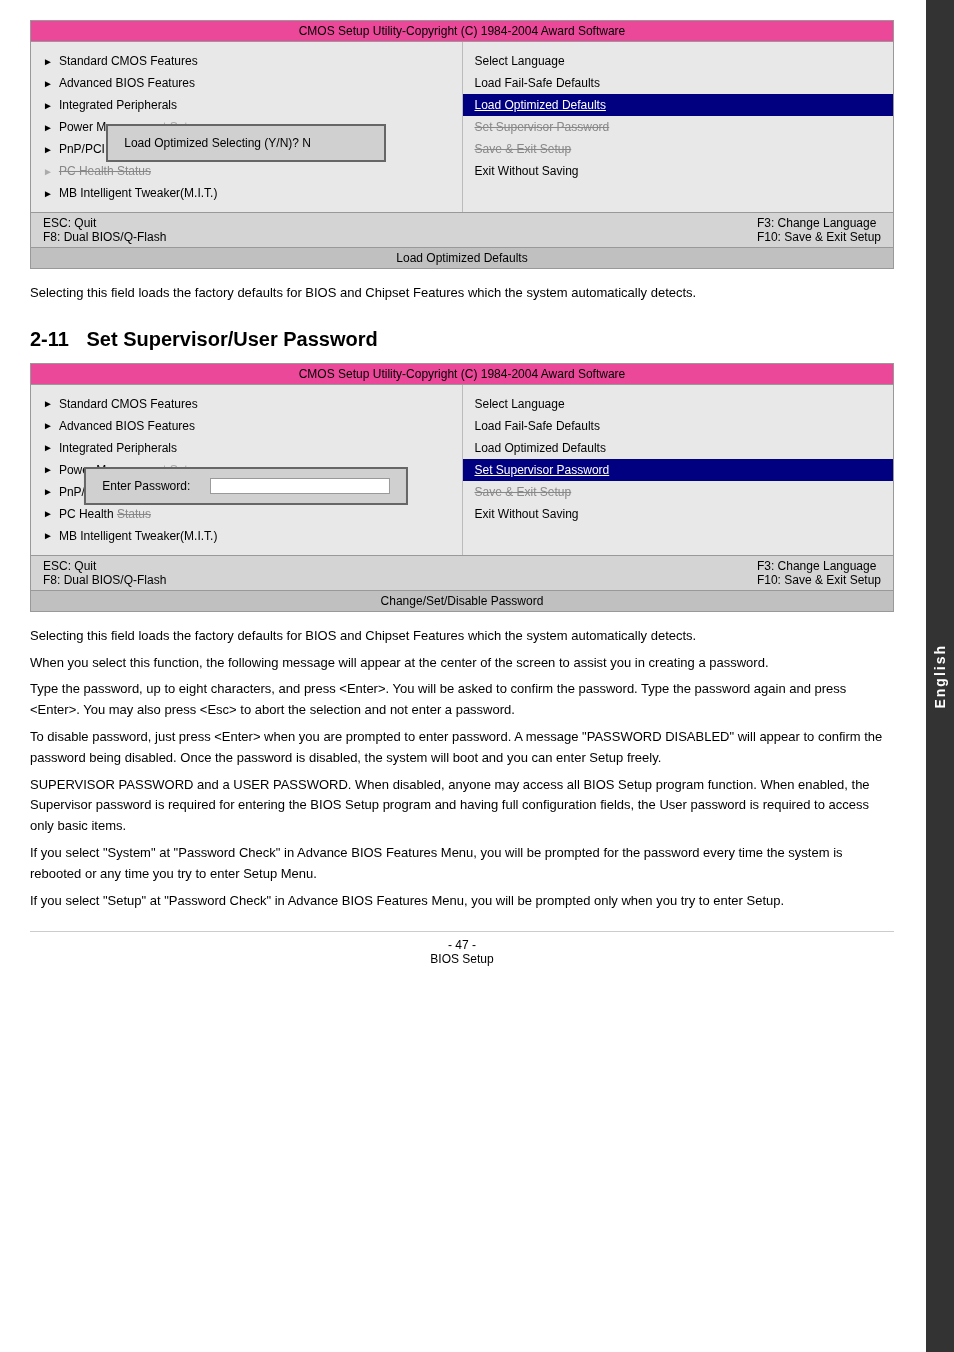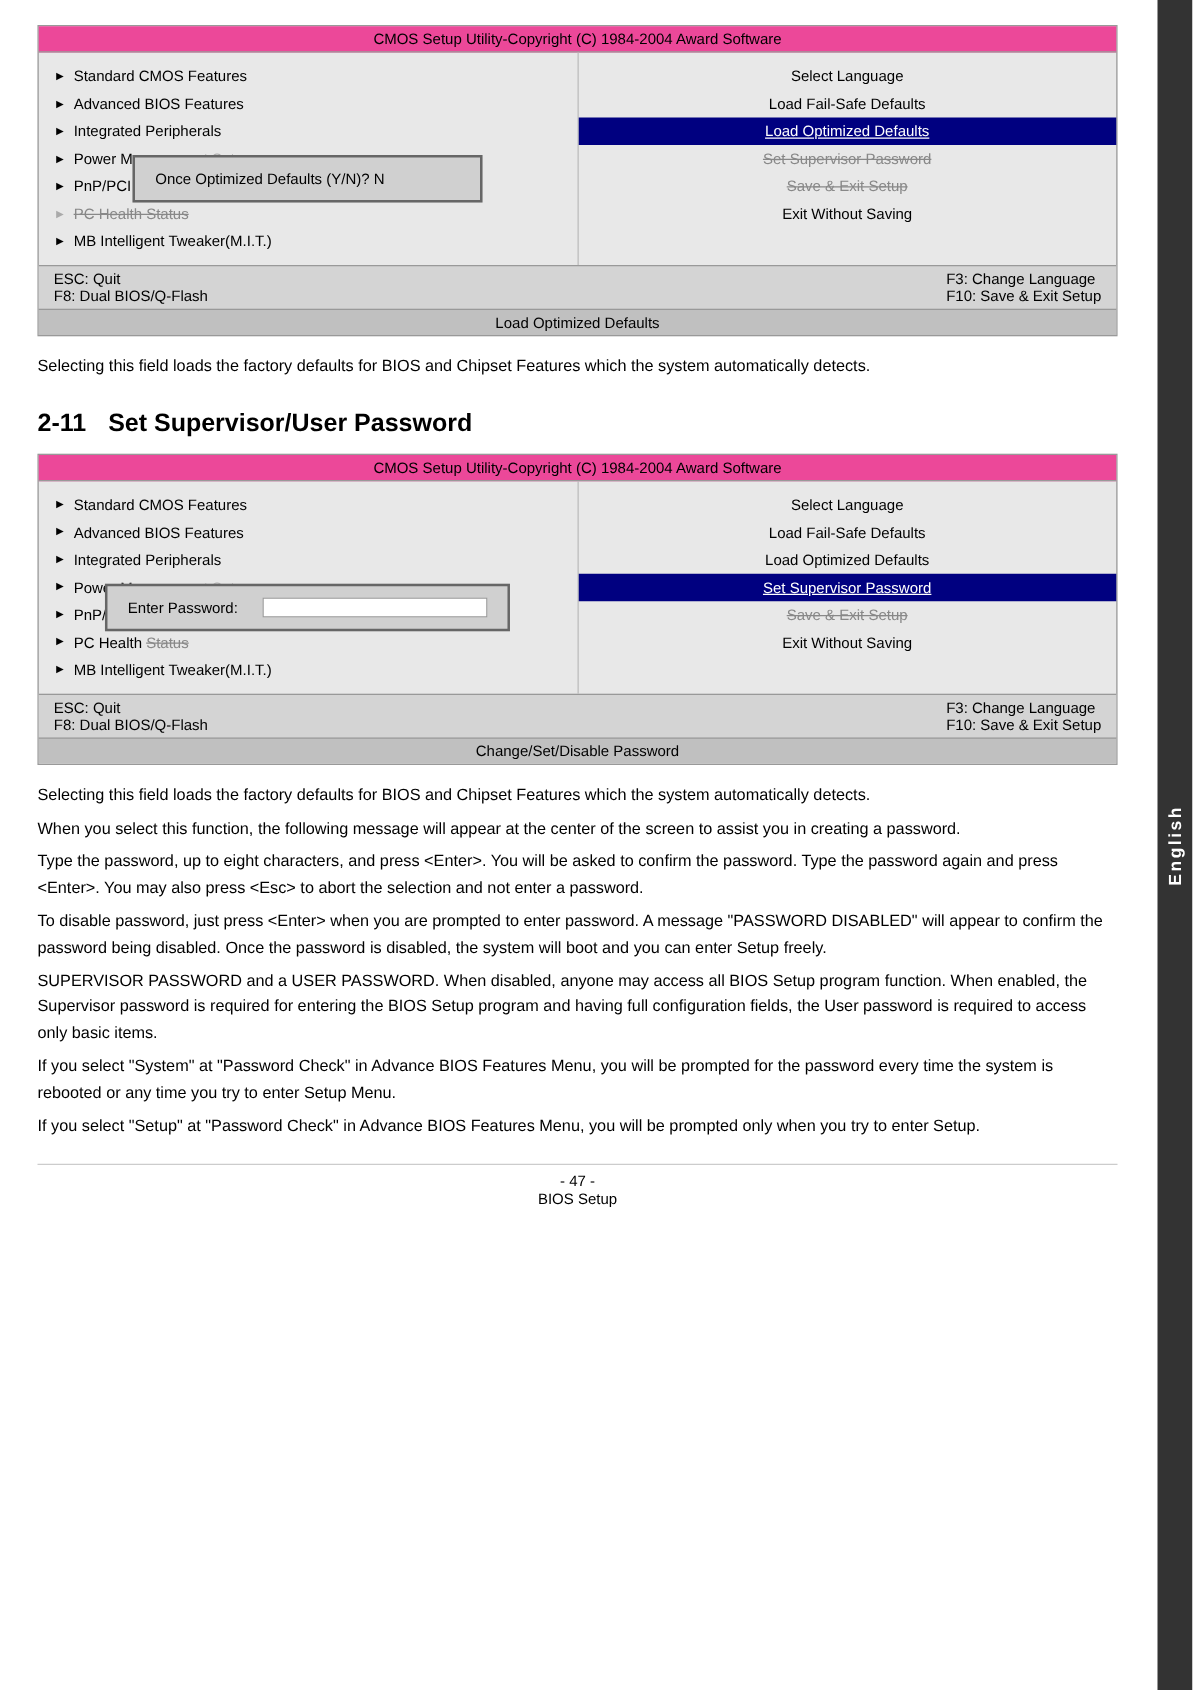--- a/index.html
+++ b/index.html
@@ -80,21 +80,20 @@
       line-height: 1.5;
     }
     .bios-item .arrow {
       margin-right: 6px;
       font-size: 10px;
     }
     .bios-right-item {
       padding: 2px 0;
       font-size: 12px;
       line-height: 1.5;
-      text-align: center;
     }
     .bios-right-item.highlighted {
       background: #000080;
       color: #fff;
       margin: 0 -12px;
       padding: 2px 12px;
       text-decoration: underline;
     }
     .bios-footer {
       border-top: 1px solid #999;
@@ -199,21 +198,21 @@
         </div>
         <div class="bios-item">
           <span class="arrow">►</span>
           <span>Power Man<span style="text-decoration:line-through;color:#aaa">agement Setup</span></span>
         </div>
 
         <div class="bios-item bios-popup">
           <span class="arrow">►</span>
           <span>PnP/PCI C</span>
           <div class="popup-overlay">
-            <span>Once Optimized Defaults (Y/N)? N</span>
+            <span>Load Optimized Selecting (Y/N)? N</span>
           </div>
         </div>
         <div class="bios-item row-striked">
           <span class="arrow">►</span>
           <span><span class="strike">PC Health Status</span></span>
         </div>
         <div class="bios-item">
           <span class="arrow">►</span>
           <span>MB Intelligent Tweaker(M.I.T.)</span>
         </div>

